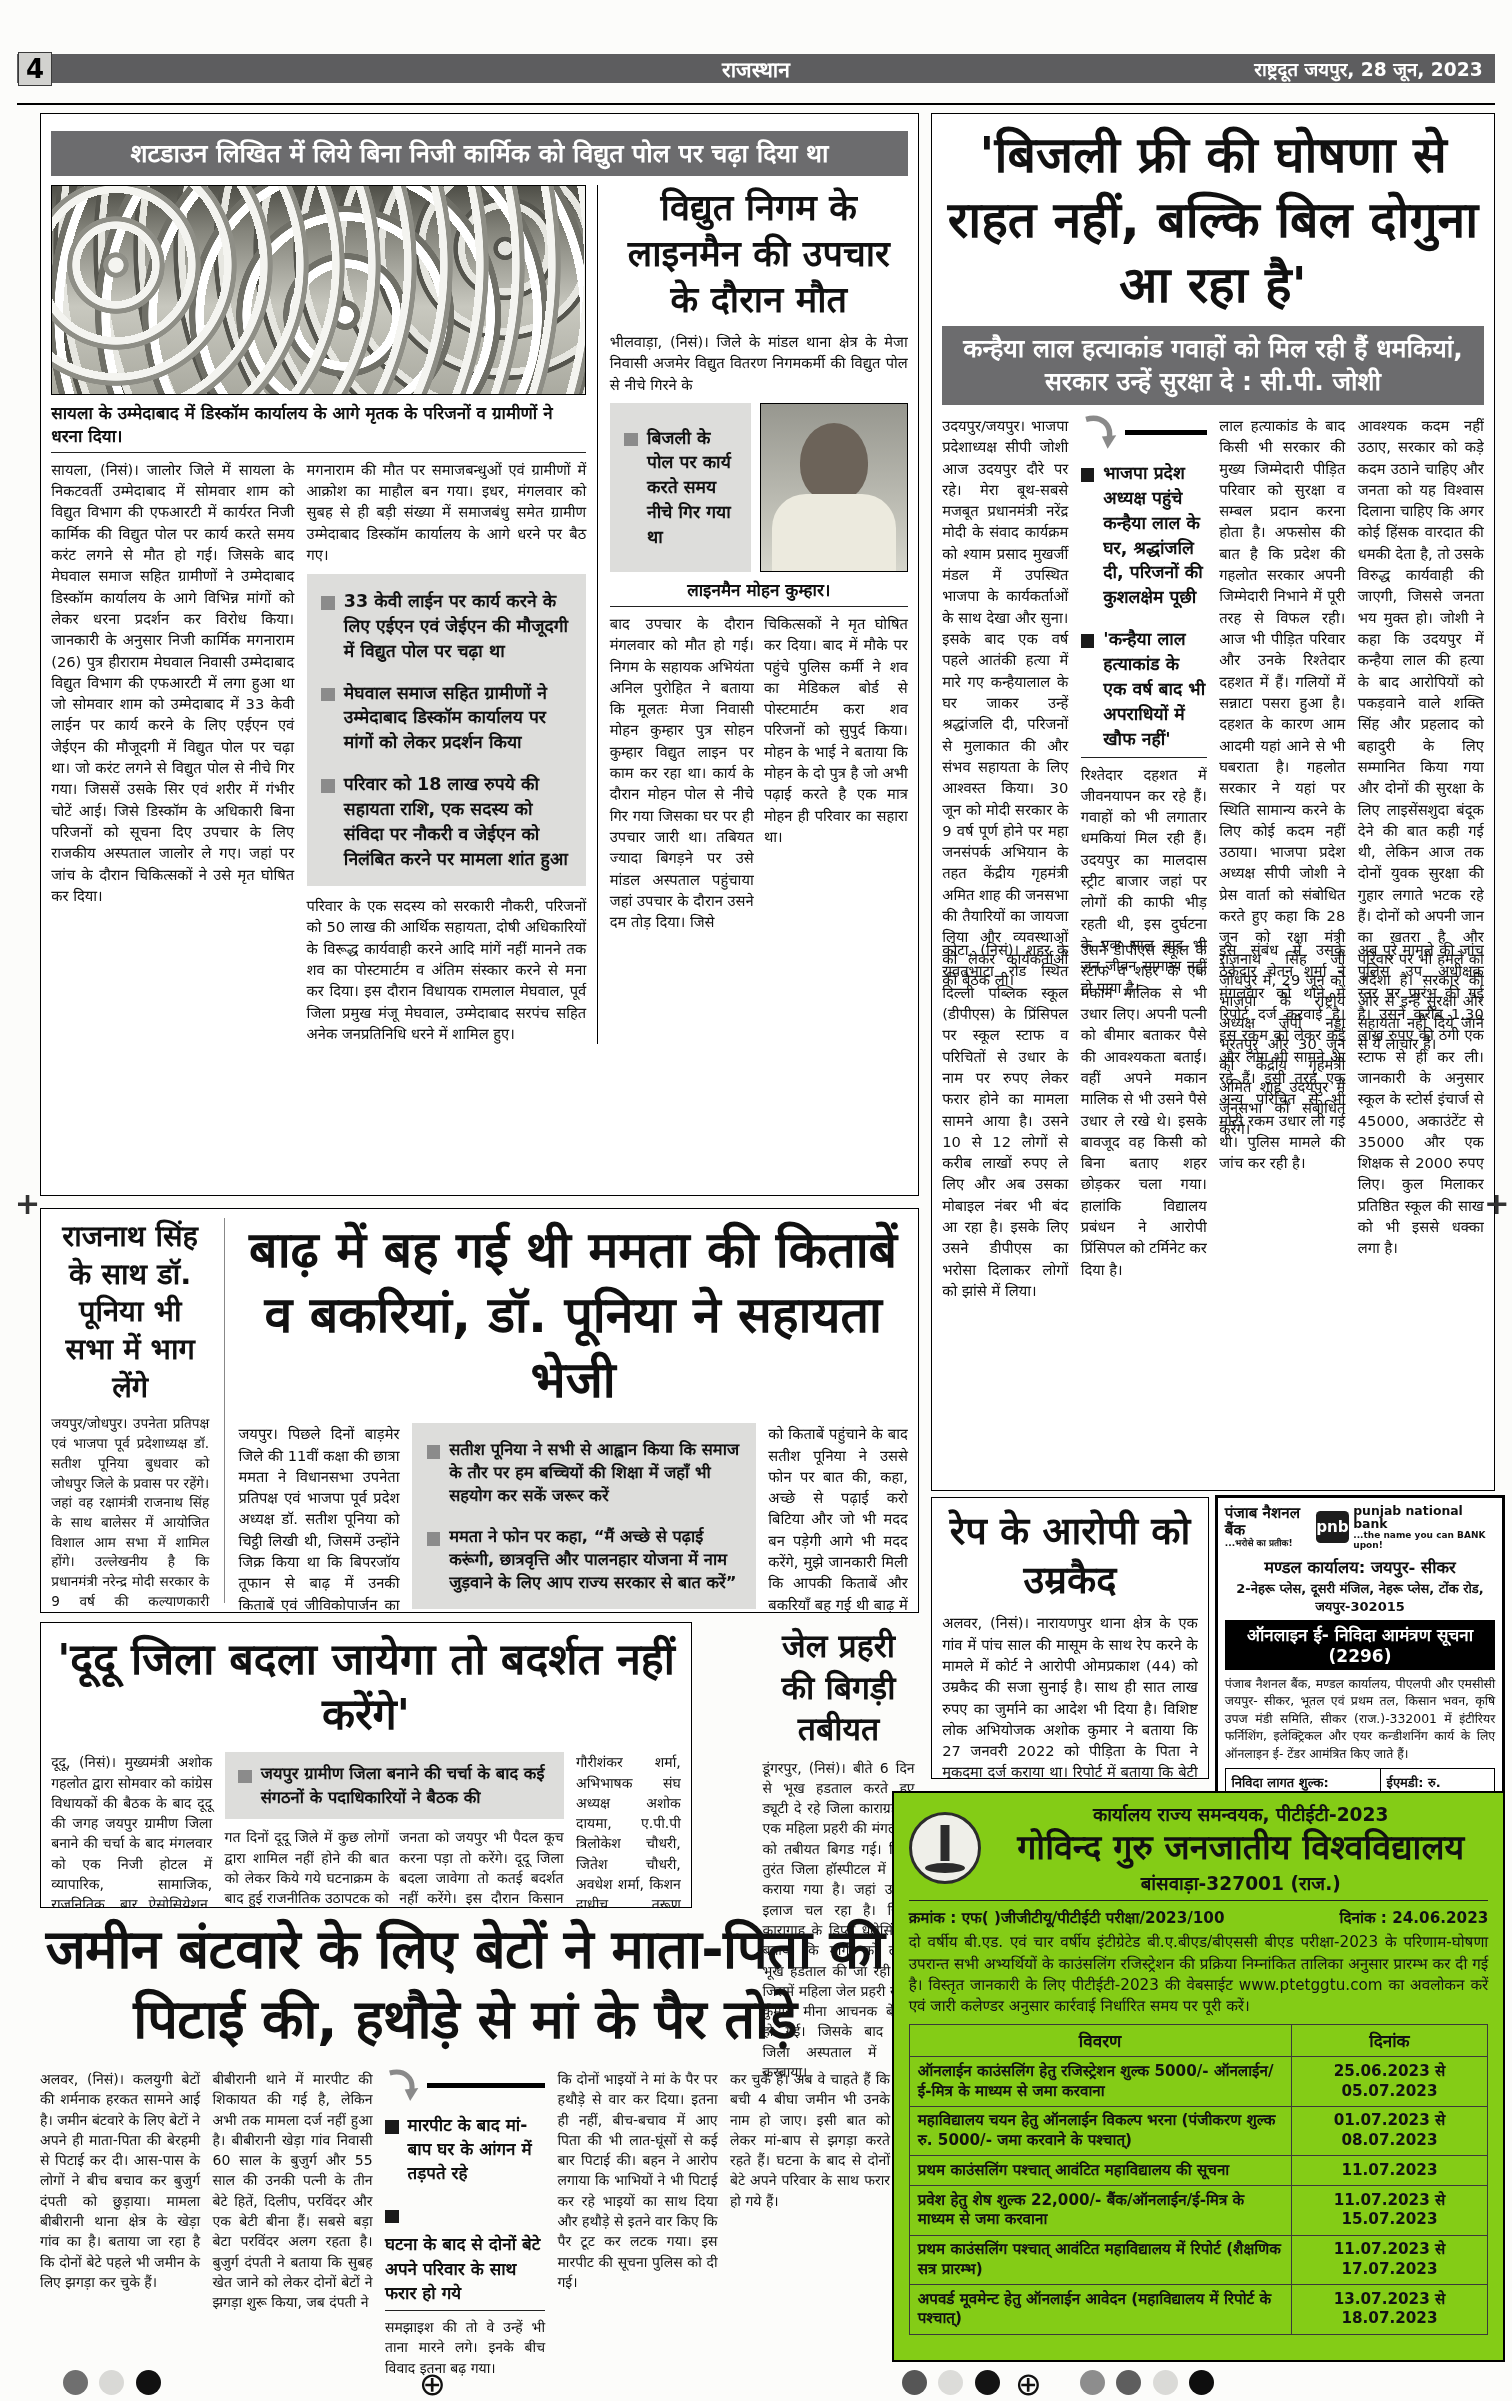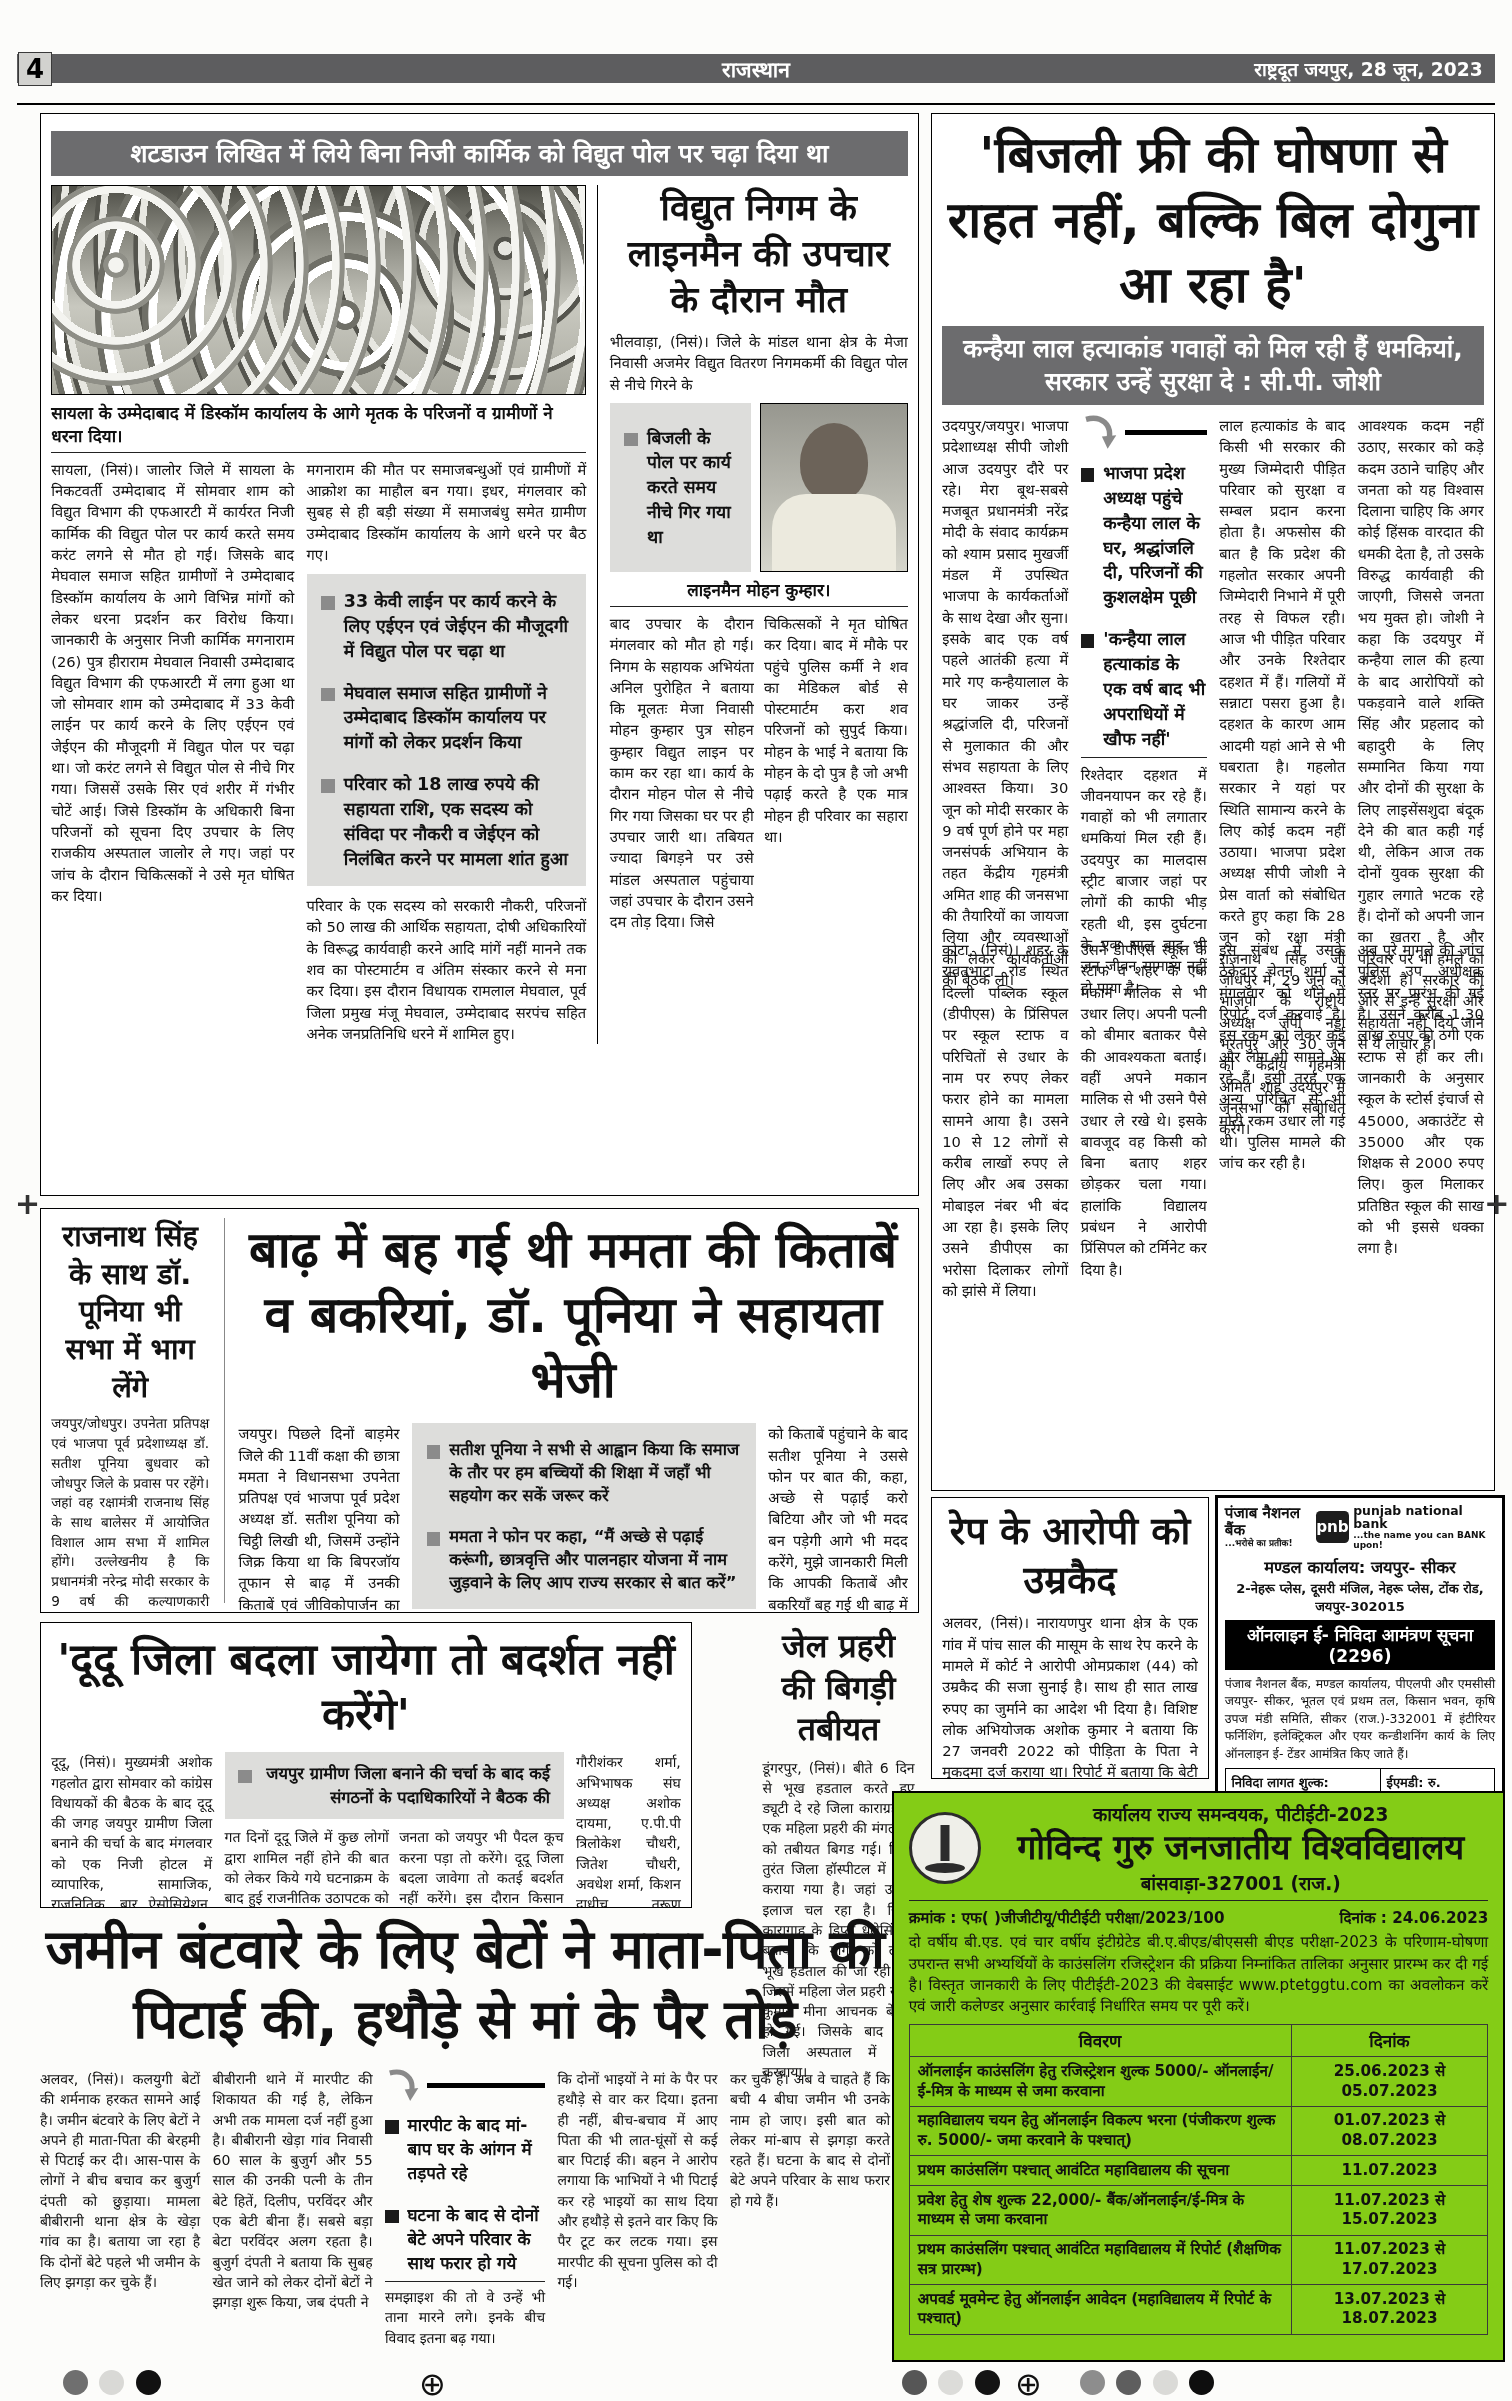--- a/index.html
+++ b/index.html
@@ -234,21 +234,21 @@
         </div>
       </div>
     </div>
   </div>
 
   <div class="abs art" style="left:40px; top:1622px; width:652px; height:286px;">
     <div class="h-m" style="font-size:43px;">'दूदू जिला बदला जायेगा तो बदर्शत नहीं करेंगे'</div>
     <div class="cols">
       <div class="bodytxt" style="flex:0 0 161px; font-size:14px;">दूदू, (निसं)। मुख्यमंत्री अशोक गहलोत द्वारा सोमवार को कांग्रेस विधायकों की बैठक के बाद दूदू की जगह जयपुर ग्रामीण जिला बनाने की चर्चा के बाद मंगलवार को एक निजी होटल में व्यापारिक, सामाजिक, राजनितिक, बार ऐसोसियेशन, संगठनों के पदाधिकारियों ने बैठक आयोजित कर प्रेसवार्ता में ऐलान किया कि मुख्यमंत्री ने जो दूदू जिले की बजट में घोषणा कर सौगात दी है, हम स्वागत करते हैं।</div>
       <div style="flex:0 0 339px;">
-        <div class="gbox" style="padding:10.2px 13.6px;text-align:right;">
+        <div class="gbox" style="padding:10.2px 13.6px;">
           <div class="bullet" style="font-size:16.4px;">
             <span class="sq"></span>
             <span>जयपुर ग्रामीण जिला बनाने की चर्चा के बाद कई संगठनों के पदाधिकारियों ने बैठक की</span>
           </div>
         </div>
         <div class="minicols">
           <div class="bodytxt" style="flex:1; font-size:14px;">गत दिनों दूदू जिले में कुछ लोगों द्वारा शामिल नहीं होने की बात को लेकर किये गये घटनाक्रम के बाद हुई राजनीतिक उठापटक को लेकर दूदू जिले के बारे में कोई बदलाव किया जावेगा तो क्षेत्र की जनता कतई बदर्शत नहीं करेगी। हक की लड़ाई विधायक बाबूलाल नगर के साथ</div>
           <div class="bodytxt" style="flex:1; font-size:14px;">जनता को जयपुर भी पैदल कूच करना पड़ा तो करेंगे। दूदू जिला बदला जावेगा तो कतई बदर्शत नहीं करेंगे। इस दौरान किसान महापंचायत के अध्यक्ष बलदेव महरिया, कांग्रेस के ब्लॉक अध्यक्ष शिवजीराम, पूर्व ब्लॉक अध्यक्ष लालाराम भड़ाणा, उपप्रधान कैलाश जाट, रामधन</div>
         </div>
       </div>
@@ -354,21 +354,21 @@
           <svg width="34" height="34" viewBox="0 0 100 100">
             <path d="M14 12 C 58 0, 86 28, 78 66" stroke="#8a8a8a" stroke-width="15" fill="none"></path>
             <polygon points="58,60 98,56 74,94" fill="#8a8a8a"></polygon>
           </svg>
           <div class="arrowline"></div>
         </div>
         <div class="bullet" style="font-size:17px;">
           <span class="sq black"></span>
           <span>मारपीट के बाद मां-बाप घर के आंगन में तड़पते रहे</span>
         </div>
-        <div class="bullet" style="font-size:17px;">
+        <div class="bullet" style="font-size:17px;flex-direction:column;">
           <span class="sq black"></span>
           <span>घटना के बाद से दोनों बेटे अपने परिवार के साथ फरार हो गये</span>
         </div>
         <div class="thin-rule"></div>
         <div class="bodytxt" style="font-size:14px;">समझाइश की तो वे उन्हें भी ताना मारने लगे। इनके बीच विवाद इतना बढ़ गया।</div>
       </div>
       <div class="col bodytxt" style="font-size:14px;">कि दोनों भाइयों ने मां के पैर पर हथौड़े से वार कर दिया। इतना ही नहीं, बीच-बचाव में आए पिता की भी लात-घूंसों से कई बार पिटाई की। बहन ने आरोप लगाया कि भाभियों ने भी पिटाई कर रहे भाइयों का साथ दिया और हथौड़े से इतने वार किए कि पैर टूट कर लटक गया। इस मारपीट की सूचना पुलिस को दी गई।</div>
       <div class="col bodytxt" style="font-size:14px;">कर चुके हैं। अब वे चाहते हैं कि बची 4 बीघा जमीन भी उनके नाम हो जाए। इसी बात को लेकर मां-बाप से झगड़ा करते रहते हैं। घटना के बाद से दोनों बेटे अपने परिवार के साथ फरार हो गये हैं।</div>
     </div>
   </div>

